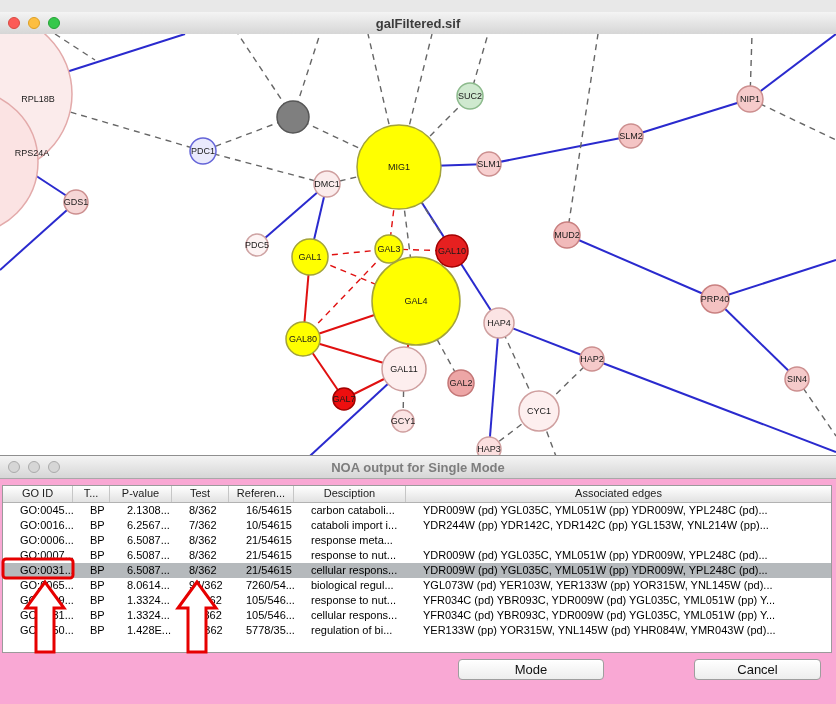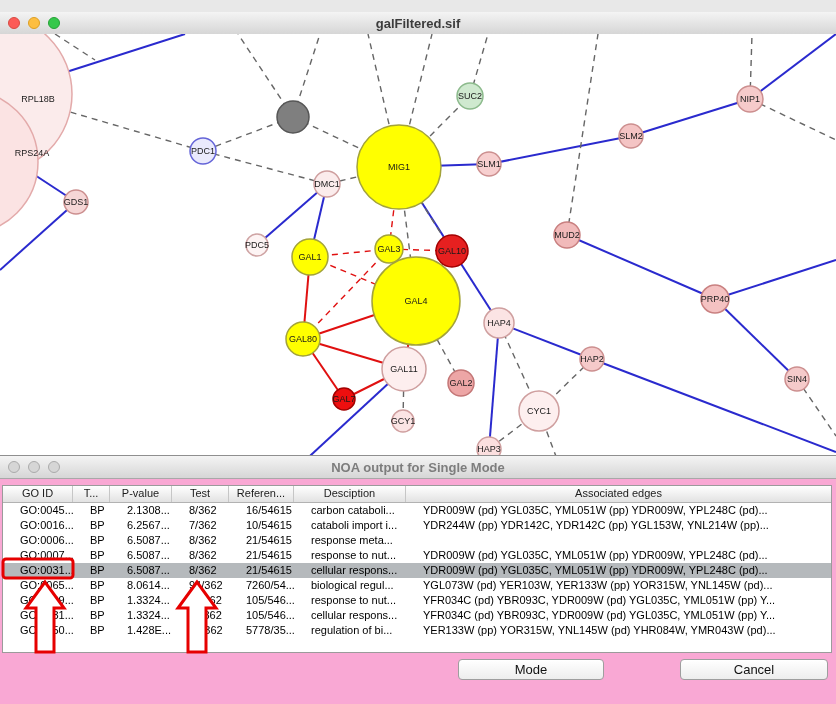--- a/index.html
+++ b/index.html
@@ -55,21 +55,21 @@
 
   .mac-btn{
     position:absolute;height:21px;box-sizing:border-box;
     background:linear-gradient(#ffffff,#ededed);
     border:1px solid #9e9e9e;border-radius:4px;
     font-size:13px;color:#111;text-align:center;line-height:19px;
     box-shadow:0 1px 0 rgba(255,255,255,.6) inset;
     cursor:default;
   }
   #save-btn{left:458px;top:203px;width:146px;}
-  #cancel-btn{left:680px;top:203px;width:148px;}
+  #cancel-btn{left:694px;top:203px;width:127px;}
 
   
   #anno{position:absolute;left:0;top:0;pointer-events:none;z-index:50;}
   .anno-rect{fill:none;stroke:var(--anno,#e60000);stroke-width:3;}
   .anno-arrow{fill:#ffffff;stroke:var(--anno,#e60000);stroke-width:3;stroke-linejoin:miter;}
 </style>
 </head>
 <body>
 
 <div class="window" id="win-top">

